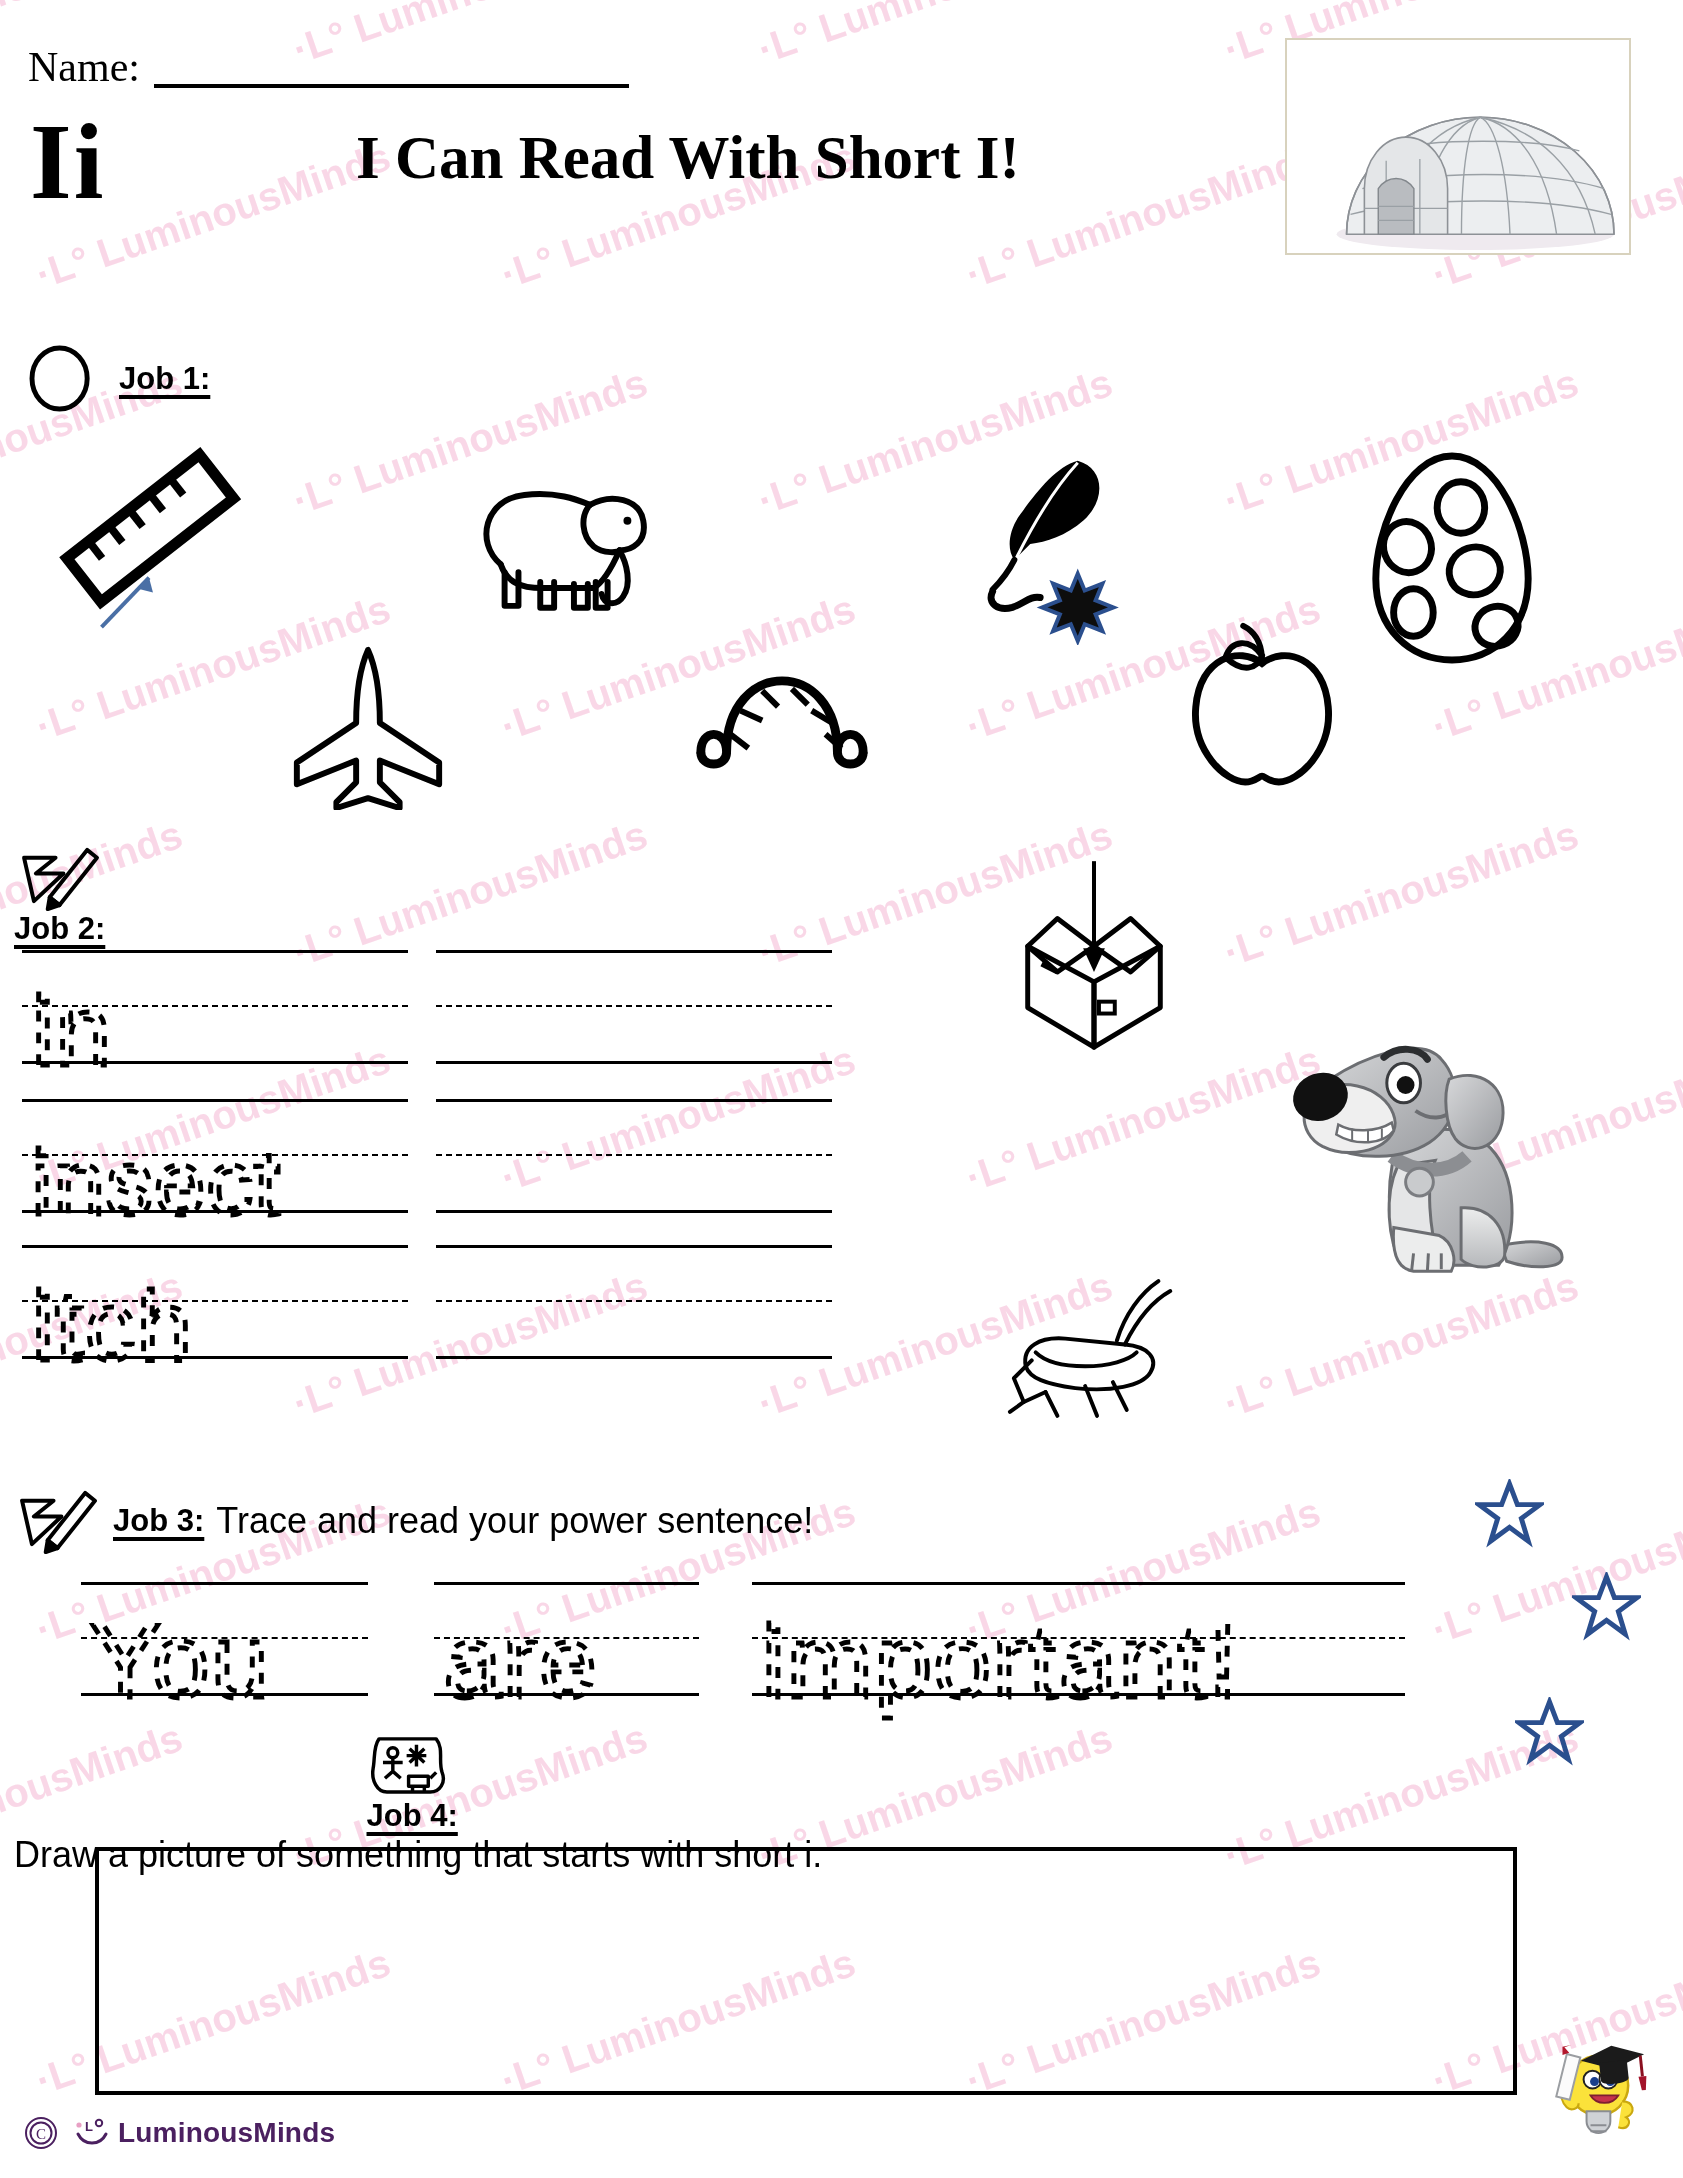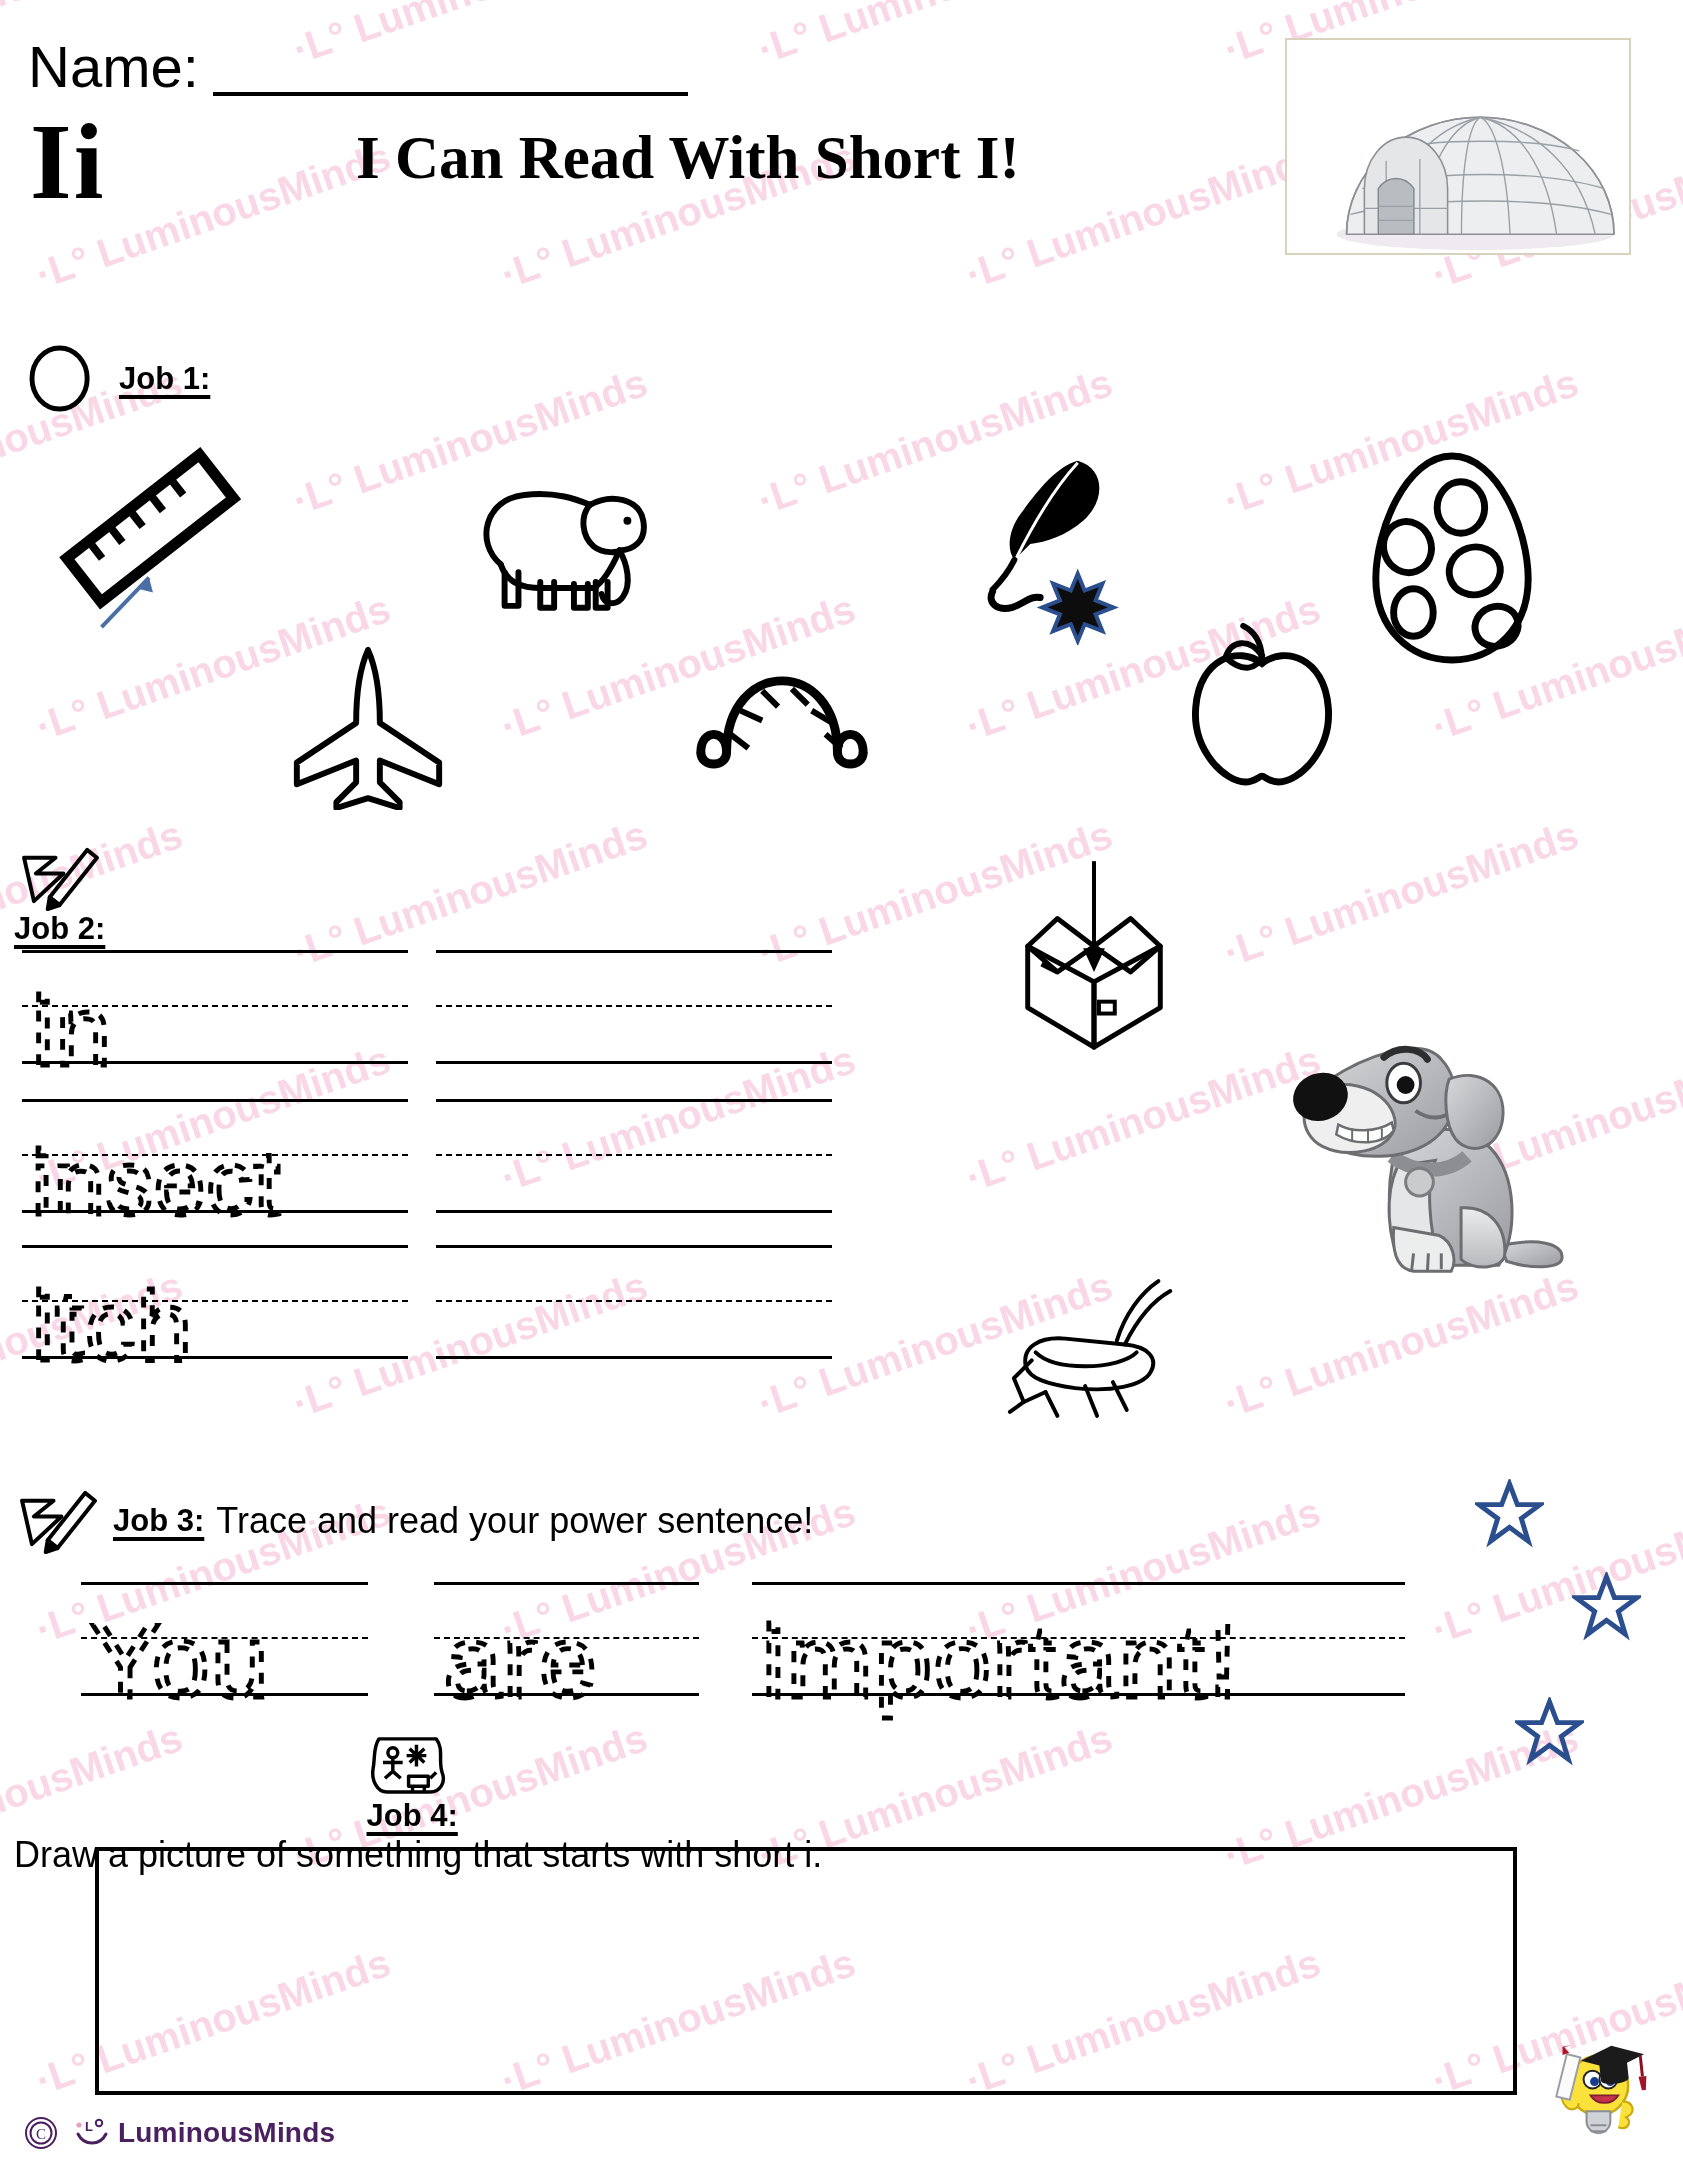--- a/index.html
+++ b/index.html
@@ -14,21 +14,21 @@
   .wm-layer{position:absolute;inset:0;pointer-events:none;z-index:5;overflow:hidden;}
   .wm{
     position:absolute;white-space:nowrap;
     font-family:"Liberation Sans", sans-serif;
     font-weight:bold;color:#f7c9de;opacity:.72;
     transform-origin:left top;
   }
 
   
   .name-row{position:absolute;left:28px;top:38px;display:flex;align-items:flex-end;z-index:10;}
-  .name-label{font-family:Liberation Sans, sans-serif;font-size:58px;line-height:1;}
+  .name-label{font-family:Liberation Serif, serif;font-size:42px;line-height:1;}
   .name-blank{width:475px;border-bottom:4px solid #000;margin-left:14px;height:46px;}
 
   .bigletter{
     position:absolute;left:30px;top:109px;z-index:10;
     font-family:"Liberation Serif", serif;font-weight:bold;font-size:107px;line-height:1;
     letter-spacing:2px;
   }
   .title{
     position:absolute;left:356px;top:127px;z-index:10;
     font-family:"Liberation Serif", serif;font-weight:bold;font-size:61px;line-height:1;

